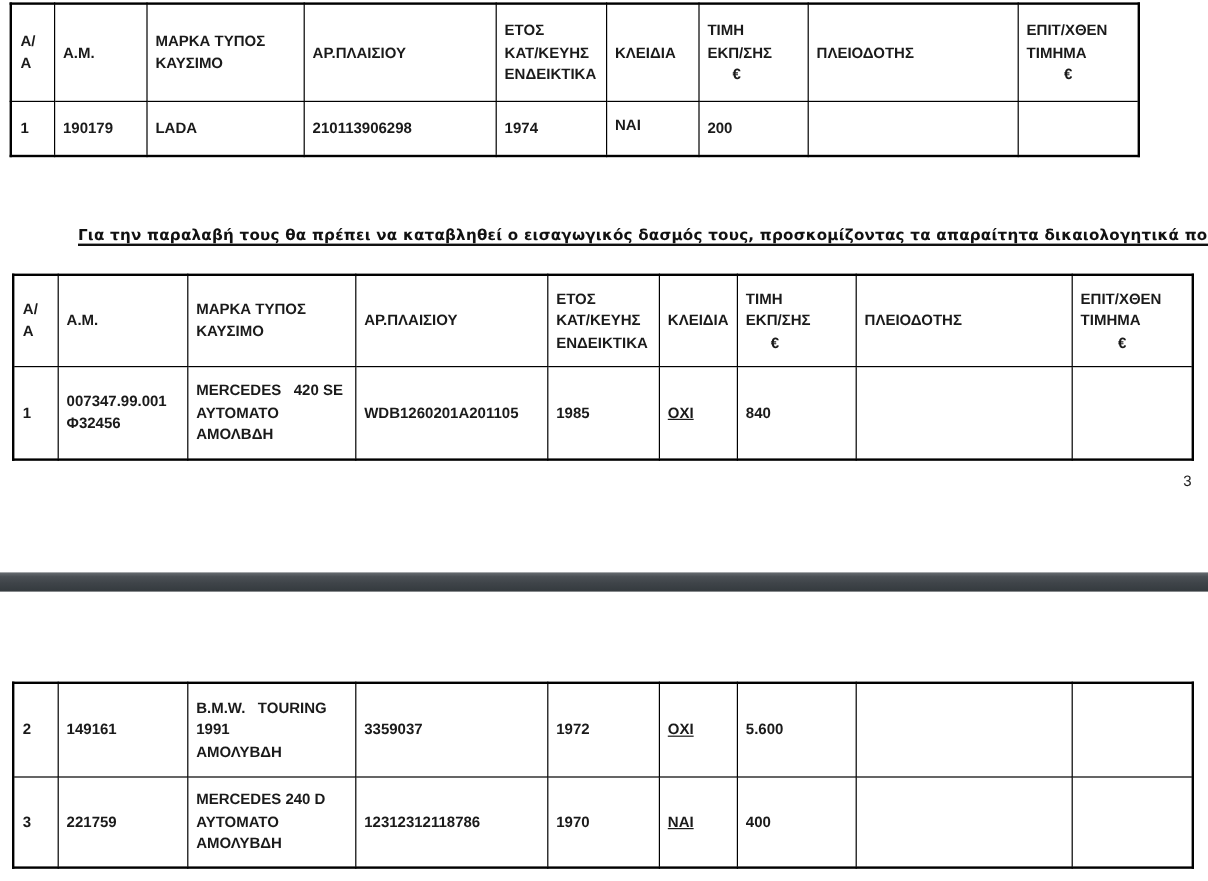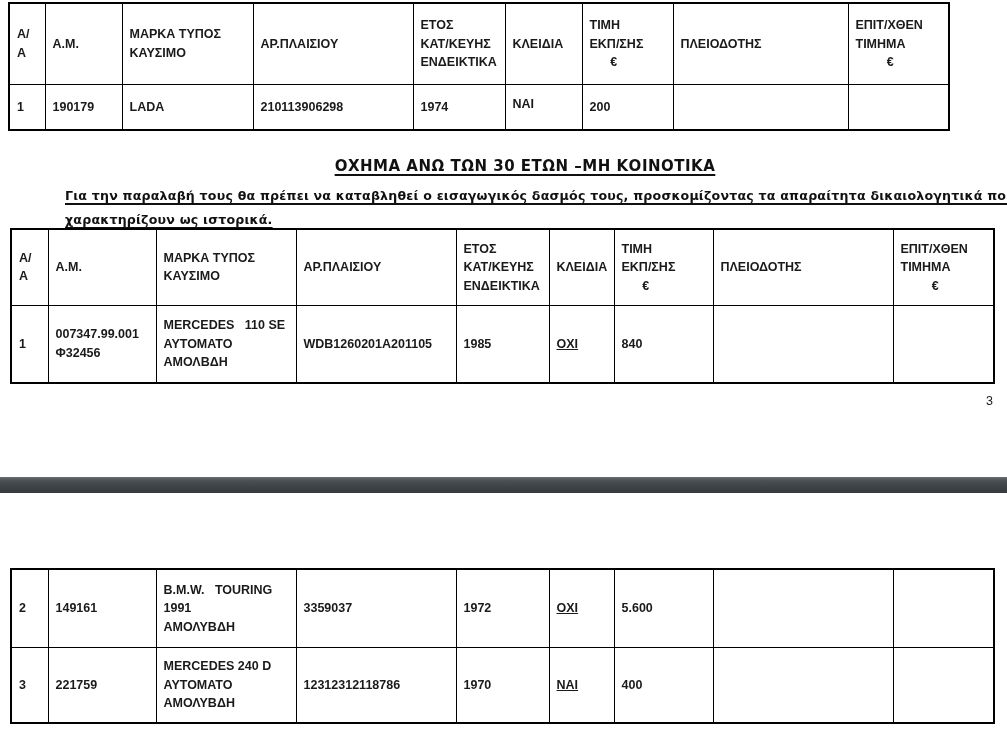--- a/index.html
+++ b/index.html
@@ -109,25 +109,23 @@
       <td>210113906298</td>
       <td>1974</td>
       <td style="vertical-align:top; padding-top:10px">ΝΑΙ</td>
       <td>200</td>
       <td></td>
       <td></td>
     </tr>
   </tbody>
     </table>
 
-  <div class="hand" id="section-heading">ΟΧΗΜΑ ΑΝΩ ΤΩΝ 30 ΕΤΩΝ –ΜΗ ΚΟΙΝΟΤΙΚΑ</div>
 
   <div class="hand" id="note-paragraph">
     <div class="note-line">Για την παραλαβή τους θα πρέπει να καταβληθεί ο εισαγωγικός δασμός τους, προσκομίζοντας τα απαραίτητα δικαιολογητικά που τα</div>
-    <div class="note-line">χαρακτηρίζουν ως ιστορικά.</div>
   </div>
 
   <table class="doc-table" style="left:10px; top:228px; width:983px;">
     <colgroup>
       <col style="width:37px">
         <col style="width:108px">
         <col style="width:140px">
       <col style="width:160px">
         <col style="width:93px">
         <col style="width:65px">
@@ -152,21 +150,21 @@
       €</td>
       <td>ΠΛΕΙΟΔΟΤΗΣ</td>
       <td>ΕΠΙΤ/ΧΘΕΝ
 ΤΙΜΗΜΑ
          €</td>
     </tr>
     <tr style="height:78px">
       <td>1</td>
       <td>007347.99.001
 Φ32456</td>
-      <td>MERCEDES   110 SE
+      <td>MERCEDES   420 SE
 ΑΥΤΟΜΑΤΟ
 ΑΜΟΛΒΔΗ</td>
       <td>WDB1260201A201105</td>
       <td>1985</td>
       <td class="cell-low">ΟΧΙ</td>
       <td>840</td>
       <td></td>
       <td></td>
     </tr>
   </tbody>

